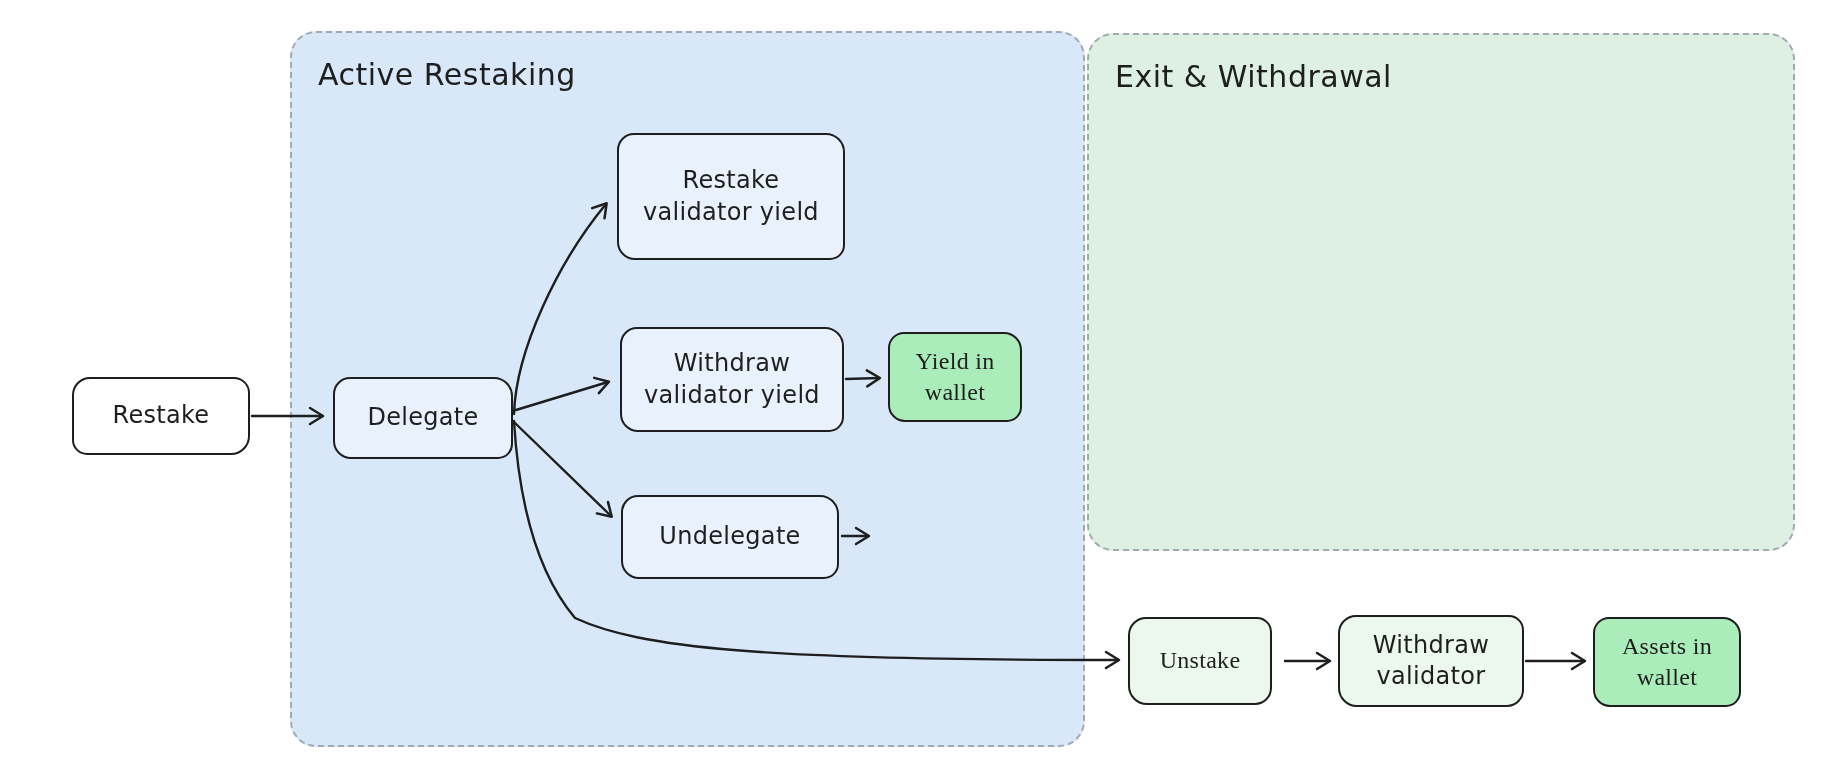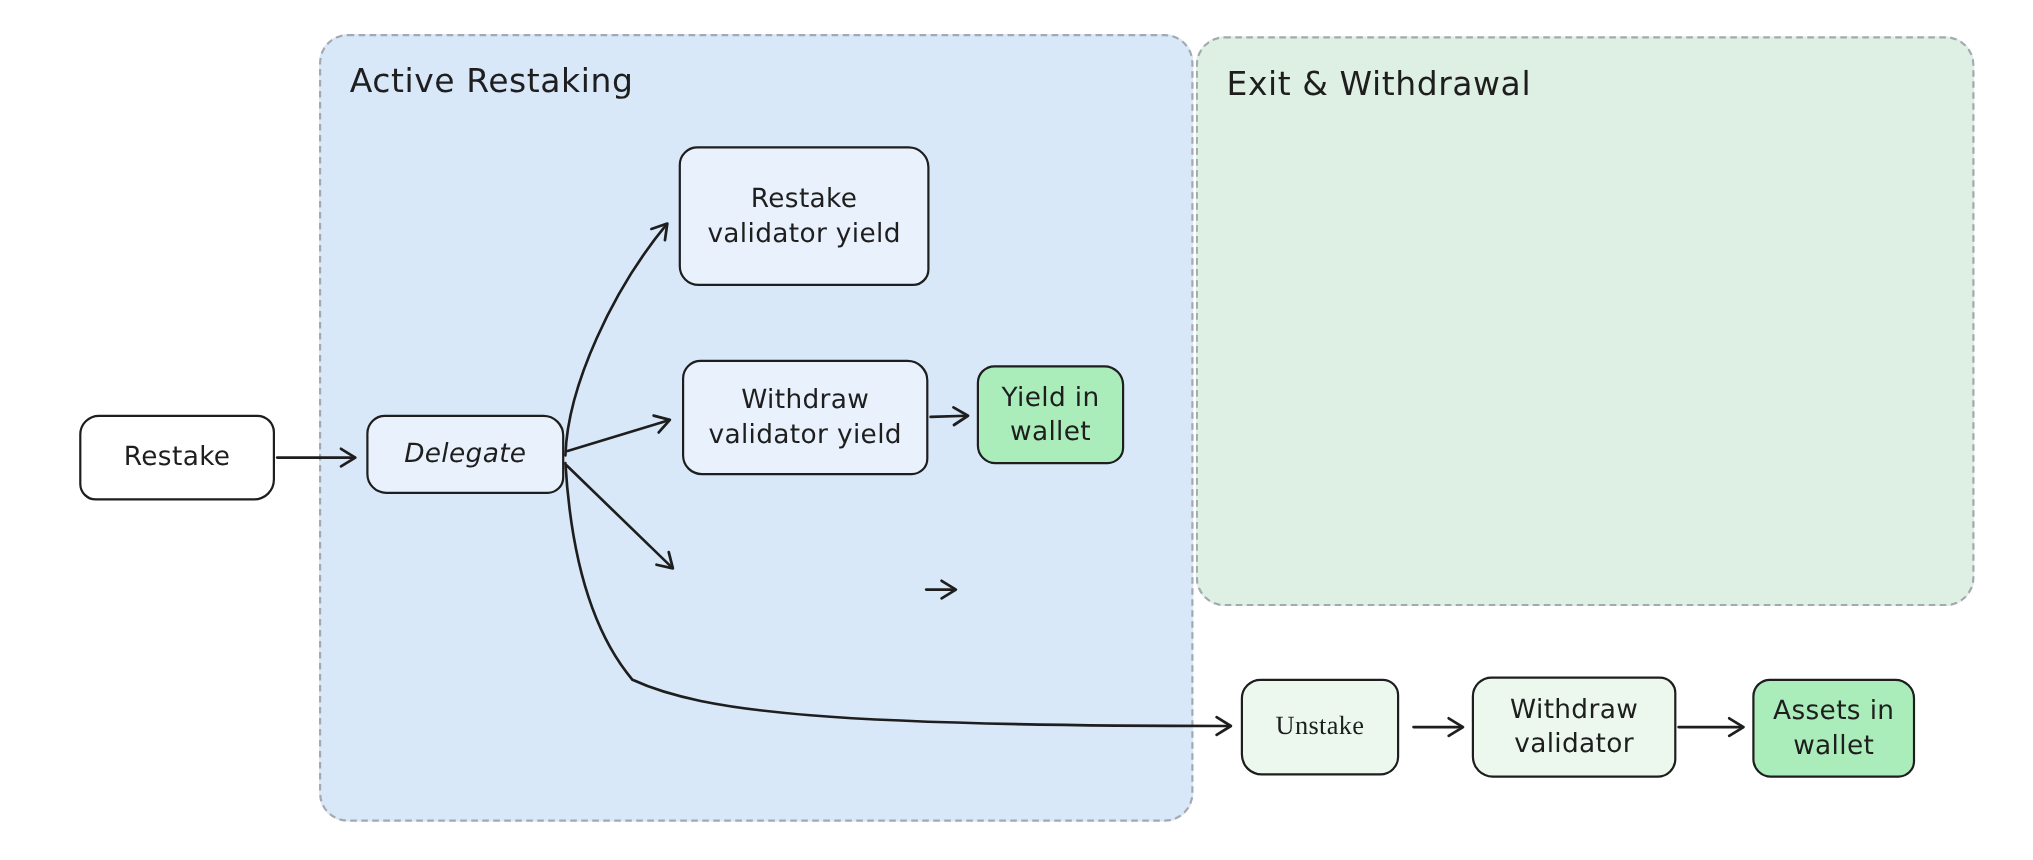--- a/index.html
+++ b/index.html
@@ -38,21 +38,21 @@
     justify-content:center;
     text-align:center;
     font-size:24px;
     line-height:1.3;
     white-space:pre-line;
     letter-spacing:0.3px;
   }
   .fill-white{ background:#ffffff; border-radius:18px 16px 19px 15px; }
   .fill-blue{ background:#e9f2fc; border-radius:17px 19px 15px 18px; }
   .fill-lightgreen{ background:#ecf8ee; border-radius:18px 15px 17px 19px; }
-  .fill-green{ background:#abedba; border-radius:16px 18px 15px 17px; }
+  .fill-green{ background:#abedba; border-radius:16px 18px 15px 17px;font-family:Liberation Serif, serif; }
 </style>
 </head>
 <body>
 
 <div class="canvas">
 
   <div class="region region-blue">
     <div class="region-label">Active Restaking</div>
   </div>
   <div class="region region-green">
@@ -73,31 +73,32 @@
       <path d="M 514 421 Q 522 555 575 618 C 640 648 760 660 1118 660" marker-end="url(#ah)"></path>
       <path d="M 846 379 L 879 378" marker-end="url(#ah)"></path>
       <path d="M 842 536 L 868 536" marker-end="url(#ah)"></path>
       <path d="M 1285 661 L 1329 661" marker-end="url(#ah)"></path>
       <path d="M 1526 661 L 1584 661" marker-end="url(#ah)"></path>
     </g>
   </svg>
 
   <div class="node fill-white" style="left:72px;  top:377px; width:178px; height:78px;">Restake</div>
 
-  <div class="node fill-blue" style="left:333px; top:377px; width:180px; height:72px;font-style:italic;">Delegate</div>
+  <div class="node fill-blue" style="left:333px; top:377px; width:180px; height:82px;">Delegate</div>
 
   <div class="node fill-blue" style="left:617px; top:133px; width:228px; height:127px;">Restake
 validator yield</div>
 
   <div class="node fill-blue" style="left:620px; top:327px; width:224px; height:105px;">Withdraw
 validator yield</div>
 
   <div class="node fill-green" style="left:888px; top:332px; width:134px; height:90px;">Yield in
 wallet</div>
 
+  <div class="node fill-blue" style="left:621px; top:495px; width:218px; height:84px;">Undelegate</div>
 
 
   <div class="node fill-lightgreen" style="left:1128px; top:617px; width:144px; height:88px;font-family:Liberation Serif, serif;">Unstake</div>
 
   <div class="node fill-lightgreen" style="left:1338px; top:615px; width:186px; height:92px;">Withdraw
 validator</div>
 
   <div class="node fill-green" style="left:1593px; top:617px; width:148px; height:90px;">Assets in
 wallet</div>
 

